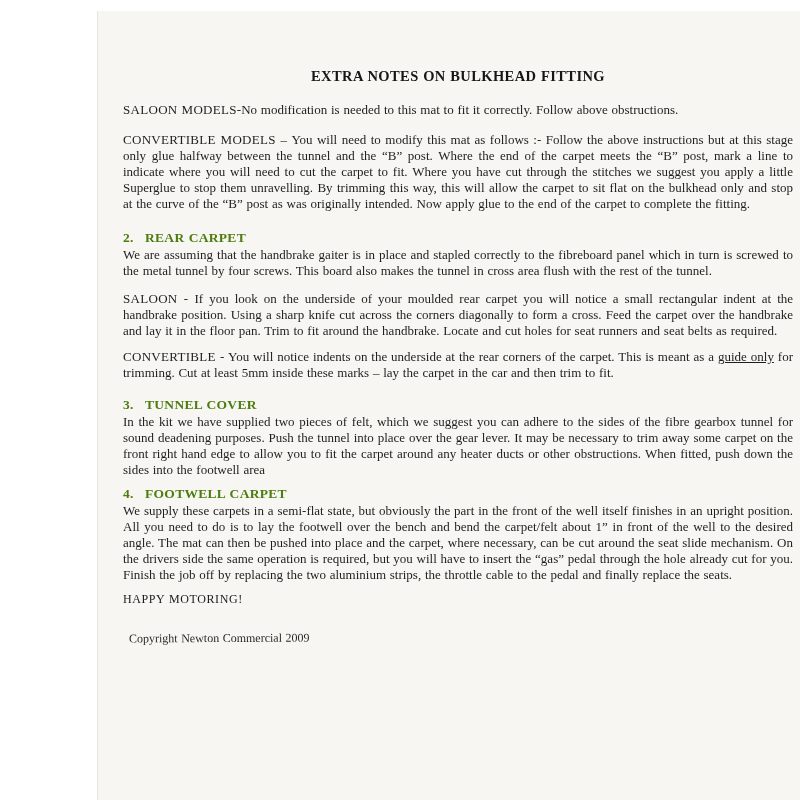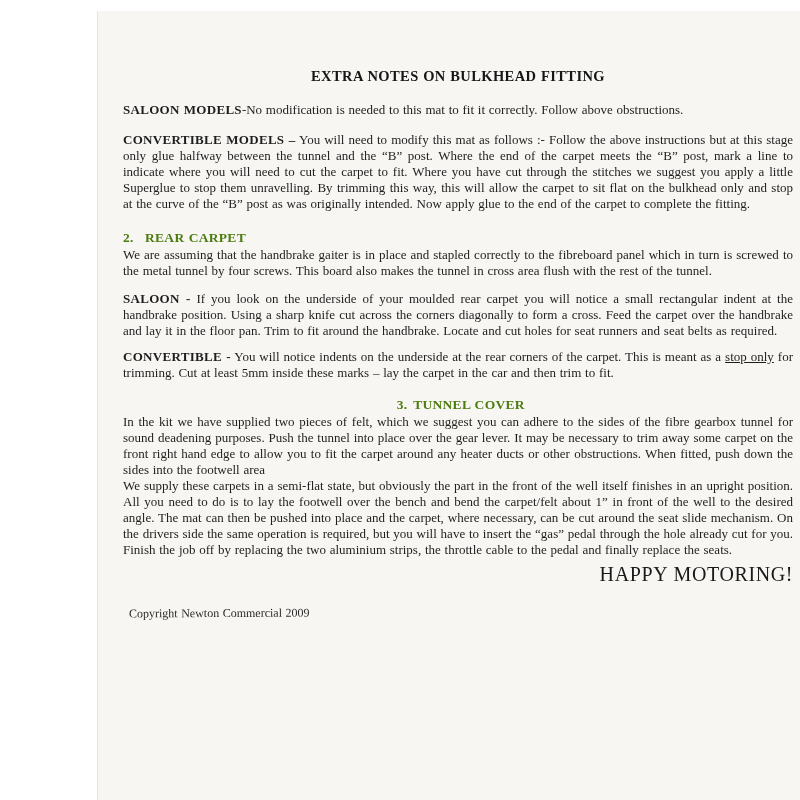--- a/index.html
+++ b/index.html
@@ -36,38 +36,38 @@
   }
   .title {
     text-align: center;
     font-weight: bold;
     font-size: 14.5px;
     letter-spacing: 0.4px;
     color: #161616;
     margin-bottom: 18px;
   }
   p.body-para { text-align: justify; }
-  .lead { font-weight: bold; letter-spacing: 0.3px; }
+  .lead { font-weight: normal; letter-spacing: 0.3px; }
   .m14 { margin-top: 14px; }
   .m12 { margin-top: 12px; }
   .m10 { margin-top: 10px; }
   .sec-head {
     font-weight: bold;
     font-size: 13.5px;
     letter-spacing: 0.3px;
     color: #4d7c0f;
   }
   .sec-head .sec-num { display: inline-block; min-width: 22px; }
   .sh2 { margin-top: 18px; margin-bottom: 1px; }
-  .sh3 { margin-top: 16px; margin-bottom: 1px; text-align: center; }
+  .sh3 { margin-top: 16px; margin-bottom: 1px; }
   .sh4 { margin-top: 8px; margin-bottom: 1px; }
   .underline { text-decoration: underline; }
   .closing {
-    text-align: right;
-    font-size: 20px;
+    text-align: left;
+    font-size: 12px;
     letter-spacing: 0.6px;
     margin-top: 8px;
     color: #1a1a1a;
   }
   .copyright {
     font-size: 12px;
     margin-top: 22px;
     margin-left: 6px;
     color: #2a2a2a;
     transform: rotate(-0.25deg);
@@ -84,25 +84,26 @@
 
       <p class="body-para"><span class="lead">SALOON MODELS</span><span>-No modification is needed to this mat to fit it correctly. Follow above obstructions.</span></p>
 
       <p class="body-para m14"><span class="lead">CONVERTIBLE MODELS –</span><span> You will need to modify this mat as follows :- Follow the above instructions but at this stage only glue halfway between the tunnel and the “B” post. Where the end of the carpet meets the “B” post, mark a line to indicate where you will need to cut the carpet to fit. Where you have cut through the stitches we suggest you apply a little Superglue to stop them unravelling. By trimming this way, this will allow the carpet to sit flat on the bulkhead only and stop at the curve of the “B” post as was originally intended. Now apply glue to the end of the carpet to complete the fitting.</span></p>
 
       <div class="sec-head sh2"><span class="sec-num">2.</span><span>REAR CARPET</span></div>
       <p class="body-para">We are assuming that the handbrake gaiter is in place and stapled correctly to the fibreboard panel which in turn is screwed to the metal tunnel by four screws. This board also makes the tunnel in cross area flush with the rest of the tunnel.</p>
 
       <p class="body-para m12"><span class="lead">SALOON -</span><span> If you look on the underside of your moulded rear carpet you will notice a small rectangular indent at the handbrake position. Using a sharp knife cut across the corners diagonally to form a cross. Feed the carpet over the handbrake and lay it in the floor pan. Trim to fit around the handbrake. Locate and cut holes for seat runners and seat belts as required.</span></p>
 
-      <p class="body-para m10"><span class="lead">CONVERTIBLE -</span><span> You will notice indents on the underside at the rear corners of the carpet. This is meant as a </span><span class="underline">stop only</span><span> for trimming. Cut at least 5mm inside these marks – lay the carpet in the car and then trim to fit.</span></p>
+      <p class="body-para m10"><span class="lead">CONVERTIBLE -</span><span> You will notice indents on the underside at the rear corners of the carpet. This is meant as a </span><span class="underline">guide only</span><span> for trimming. Cut at least 5mm inside these marks – lay the carpet in the car and then trim to fit.</span></p>
 
       <div class="sec-head sh3"><span class="sec-num">3.</span><span>TUNNEL COVER</span></div>
       <p class="body-para">In the kit we have supplied two pieces of felt, which we suggest you can adhere to the sides of the fibre gearbox tunnel for sound deadening purposes. Push the tunnel into place over the gear lever. It may be necessary to trim away some carpet on the front right hand edge to allow you to fit the carpet around any heater ducts or other obstructions. When fitted, push down the sides into the footwell area</p>
 
+      <div class="sec-head sh4"><span class="sec-num">4.</span><span>FOOTWELL CARPET</span></div>
       <p class="body-para">We supply these carpets in a semi-flat state, but obviously the part in the front of the well itself finishes in an upright position. All you need to do is to lay the footwell over the bench and bend the carpet/felt about 1” in front of the well to the desired angle. The mat can then be pushed into place and the carpet, where necessary, can be cut around the seat slide mechanism. On the drivers side the same operation is required, but you will have to insert the “gas” pedal through the hole already cut for you. Finish the job off by replacing the two aluminium strips, the throttle cable to the pedal and finally replace the seats.</p>
 
       <div class="closing">HAPPY MOTORING!</div>
 
       <div class="copyright">Copyright Newton Commercial 2009</div>
 
     </div>
   </div>
 </div>
 

